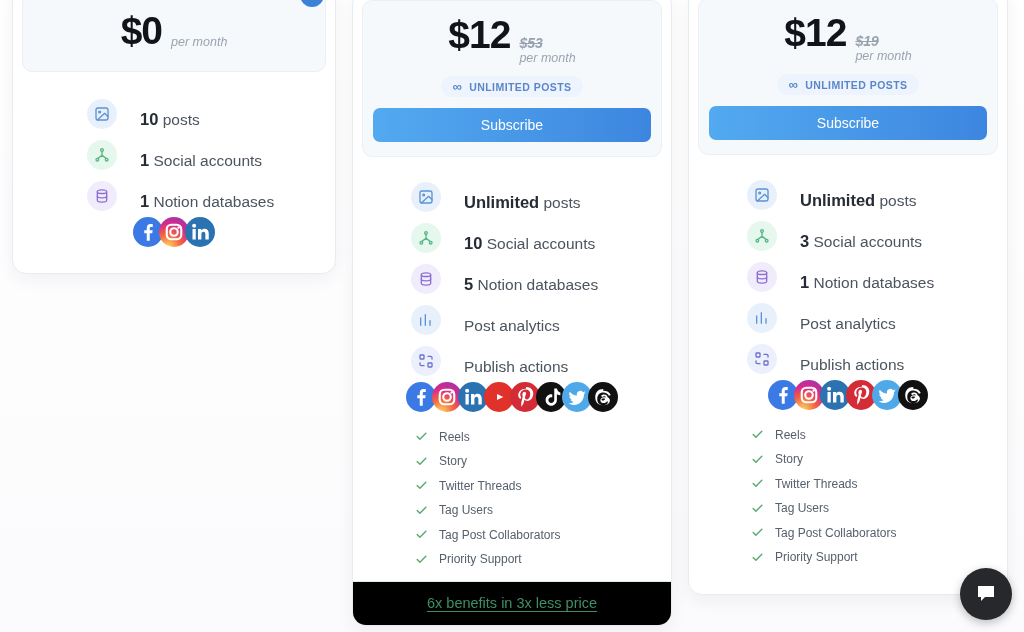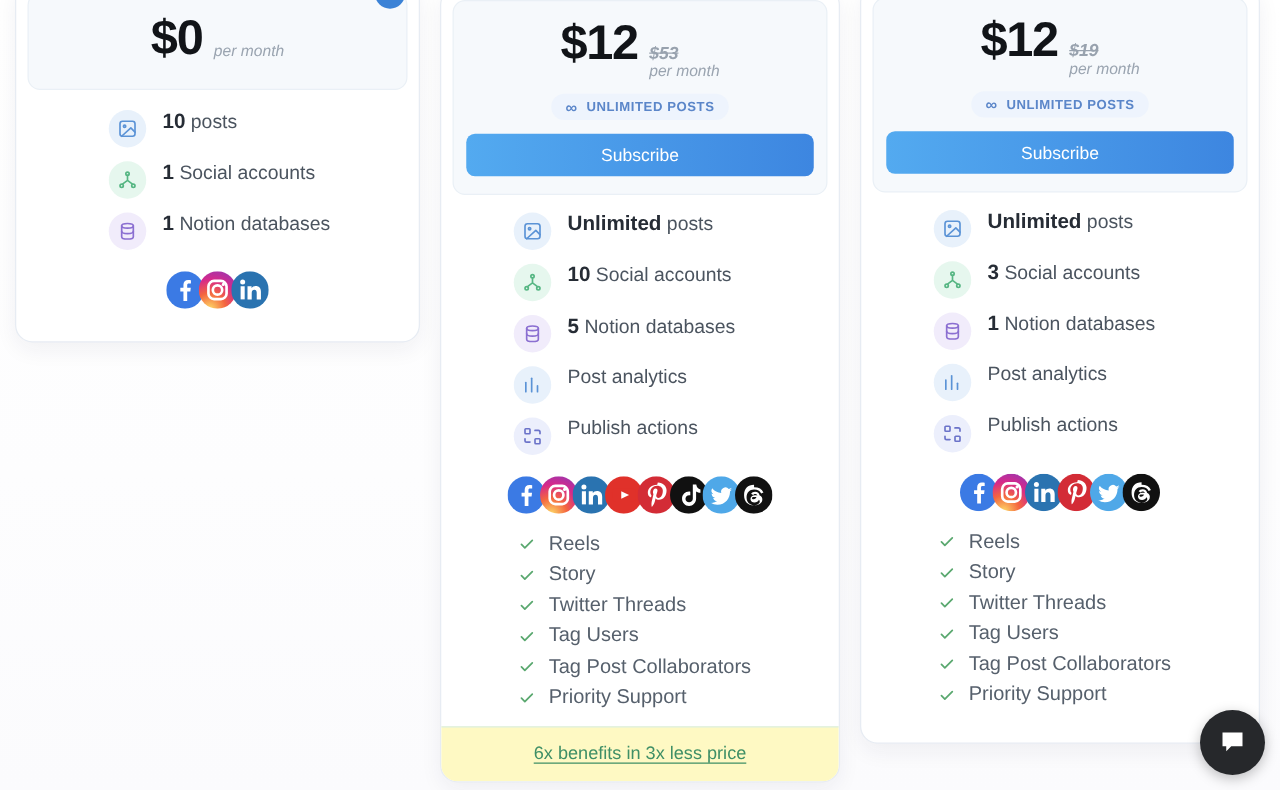--- a/index.html
+++ b/index.html
@@ -76,21 +76,21 @@
     position: absolute; right: 11px; top: -2px;
     width: 24px; height: 24px; border-radius: 50%;
     background: #3b82d6;
     display: flex; align-items: center; justify-content: center;
   }
 
   
   .features { padding: 14px 0 0 0; }
   #card-free .features { padding-top: 16px; }
   .feature {
-    display: flex; align-items: flex-start; gap: 13px;
+    display: flex; align-items: flex-end; gap: 23px;
     padding: 0 0 0 74px; height: 41px;
   }
   #card-pro .feature, #card-std .feature { height: 41px; padding-left: 58px; }
   .f-ico {
     width: 30px; height: 30px; border-radius: 50%;
     display: flex; align-items: center; justify-content: center;
     flex: 0 0 30px;
   }
   .ico-blue   { background: #e8f1fb; }
   .ico-green  { background: #e6f7ee; }
@@ -105,28 +105,28 @@
     margin-top: 6px;
   }
   .socials .s { width: 30px; height: 30px; border-radius: 50%; margin-left: -4px; }
   .socials .s:first-child { margin-left: 0; }
 
   
   .checklist { margin-top: 12px; padding-left: 62px; }
   #card-std .checklist { padding-left: 62px; }
   .check-item {
     display: flex; align-items: center; gap: 11px; height: 24.5px;
-    font-size: 16px; color: #56606c;
+    font-size: 12px; color: #56606c;
   }
   .tick { width: 13px; height: 13px; flex: 0 0 13px; }
 
   
   .promo-banner {
     position: absolute; left: 0; right: 0; bottom: 0;
-    background: #fef9c3;
+    background: #000000;
     border-top: 1px solid #dcefe4;
     text-align: center;
     padding: 12px 0 13px;
   }
   .promo-banner a {
     color: #3f8f66; font-size: 14.5px;
     text-decoration: underline; text-underline-offset: 3px;
   }
 
   

